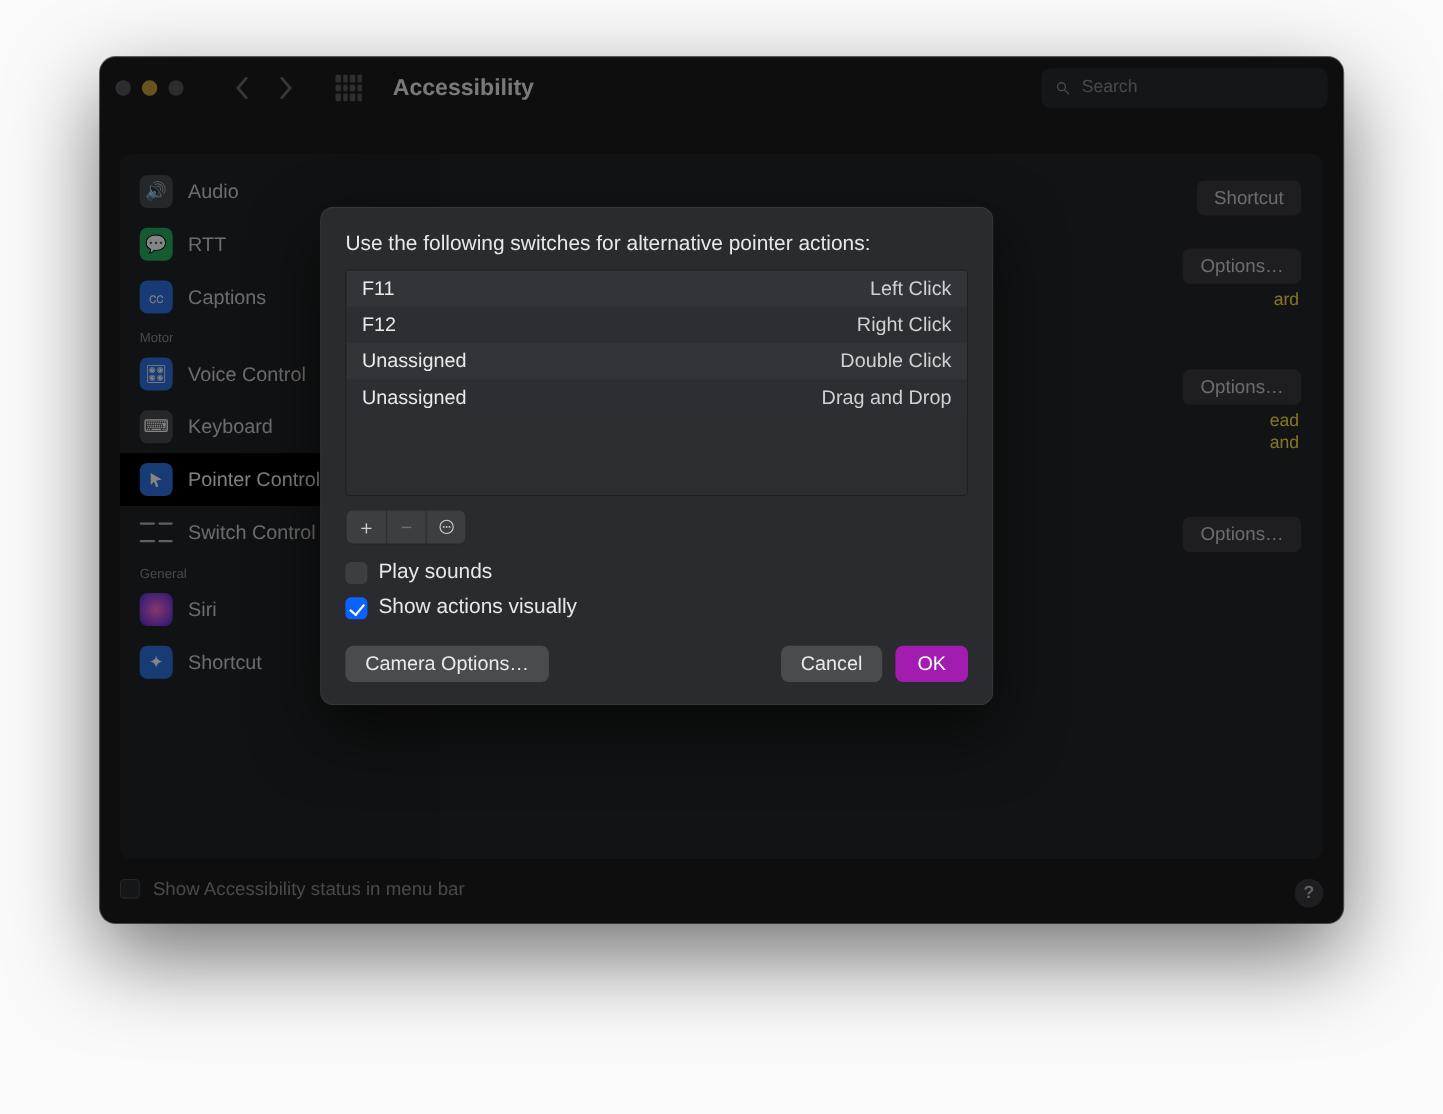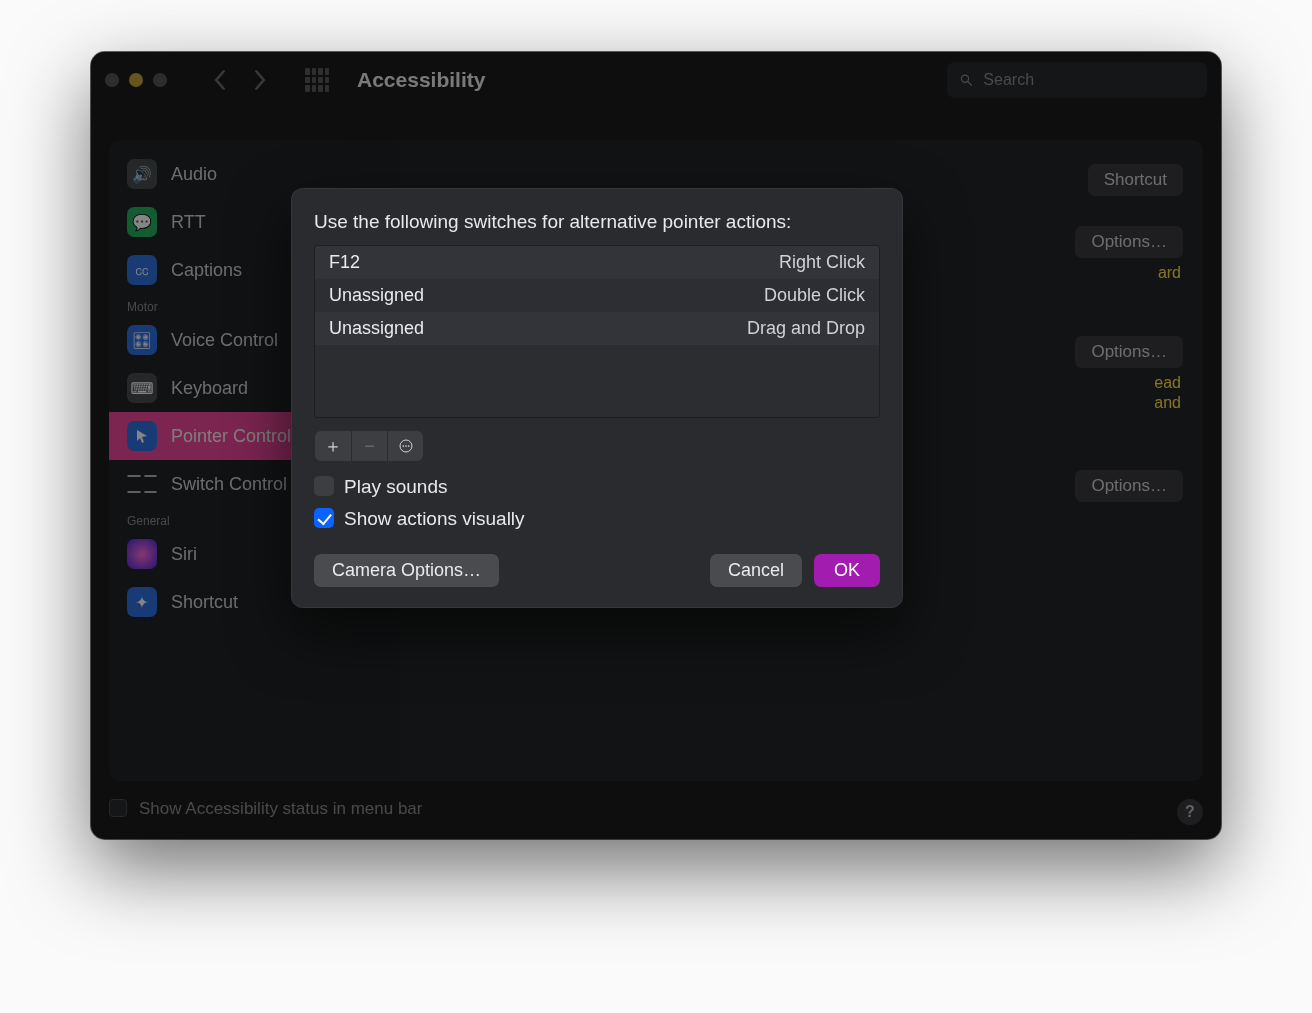--- a/index.html
+++ b/index.html
@@ -83,21 +83,21 @@
     border-radius:10px 0 0 10px;
   }
   .sb-section-label {
     font-size:12px; color:#8c8d90; padding:6px 18px 2px;
   }
   .sb-item {
     display:flex; align-items:center; gap:14px;
     height:48px; padding:0 18px; font-size:18px; color:#d0d0d2;
   }
   .sb-item.selected {
-    background:#ec4899;
+    background:#000000;
     color:#f2f2f4;
   }
   .sb-icon {
     width:30px; height:30px; border-radius:7px;
     background:#2f6fe0; display:flex; align-items:center; justify-content:center;
     color:#fff; font-size:16px;
   }
   .sb-icon.gray { background:#4a4b4e; }
   .sb-icon.switch { display:grid; grid-template-columns:1fr 1fr; grid-template-rows:1fr 1fr; gap:3px; background:transparent;}
   .sb-icon.switch span{ border:1.5px solid #b6b7ba; border-radius:3px;}
@@ -167,21 +167,21 @@
     border:1px solid rgba(0,0,0,.3);
   }
   .seg-btn {
     width:36px; height:30px; display:flex; align-items:center; justify-content:center;
     color:#d0d1d4; font-size:18px;
   }
   .seg-btn.disabled { color:#6c6d70; }
   .seg-btn + .seg-btn { border-left:1px solid rgba(0,0,0,.3); }
   .seg-btn svg { width:16px; height:16px; }
 
-  .check-row { display:flex; align-items:flex-start; gap:10px; margin-top:14px; font-size:19px; }
+  .check-row { display:flex; align-items:flex-end; gap:10px; margin-top:14px; font-size:19px; }
   .cb-box {
     width:20px; height:20px; border-radius:5px; background:#3d3e42;
     display:flex; align-items:center; justify-content:center;
   }
   .cb-box.checked { background:#0a63ff; }
   .cb-box.checked::after {
     content:""; width:6px; height:11px; border:solid #fff; border-width:0 2.5px 2.5px 0;
     transform: rotate(40deg) translateY(-1px);
   }
 
@@ -313,20 +313,24 @@
       <div class="help-btn">?</div>
     </div>
   </div>
 
   <div class="dim"></div>
 
   <div class="sheet">
     <div class="sheet-title">Use the following switches for alternative pointer actions:</div>
 
     <div class="switch-table">
+      <div class="switch-row">
+        <span class="key">F11</span>
+        <span class="action">Left Click</span>
+      </div>
       <div class="switch-row">
         <span class="key">F12</span>
         <span class="action">Right Click</span>
       </div>
       <div class="switch-row">
         <span class="key">Unassigned</span>
         <span class="action">Double Click</span>
       </div>
       <div class="switch-row">
         <span class="key">Unassigned</span>

